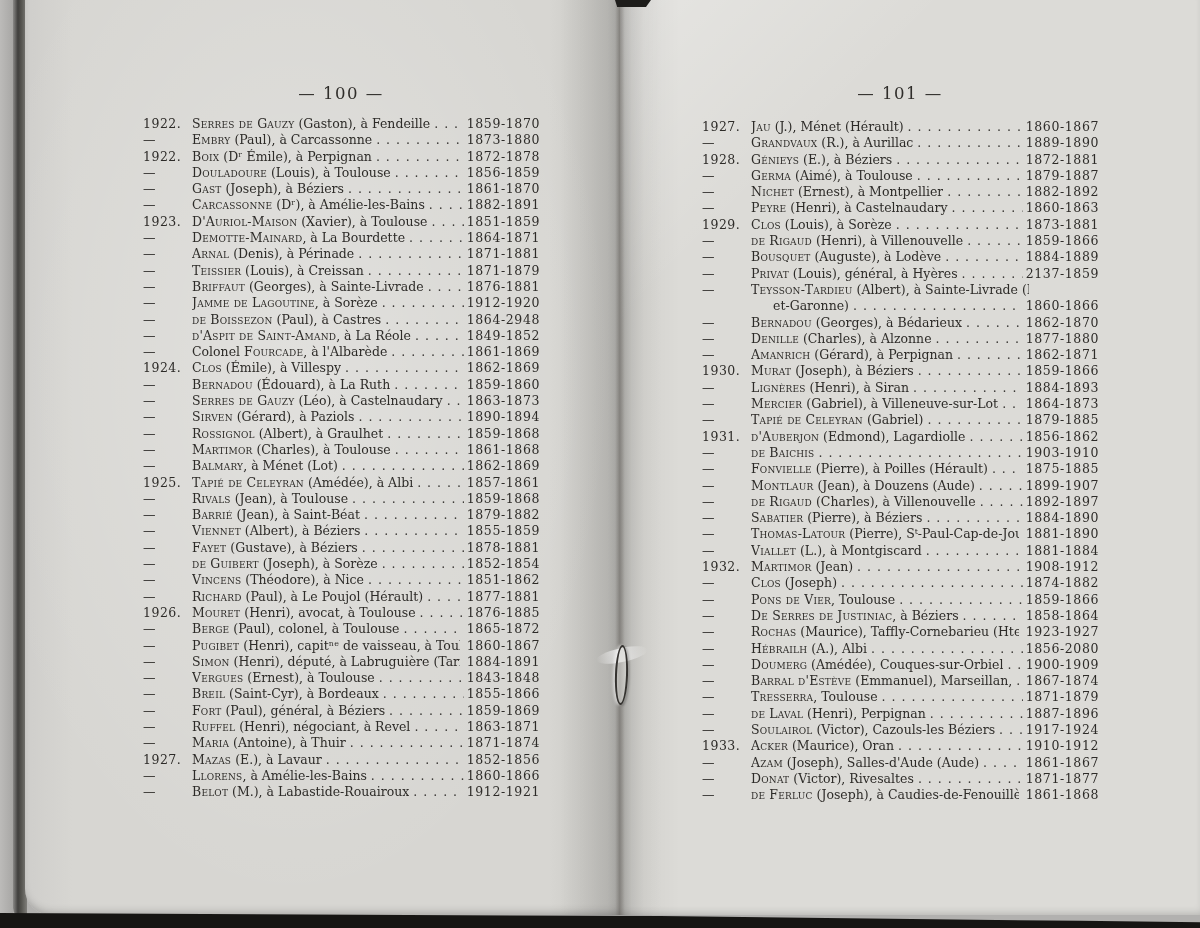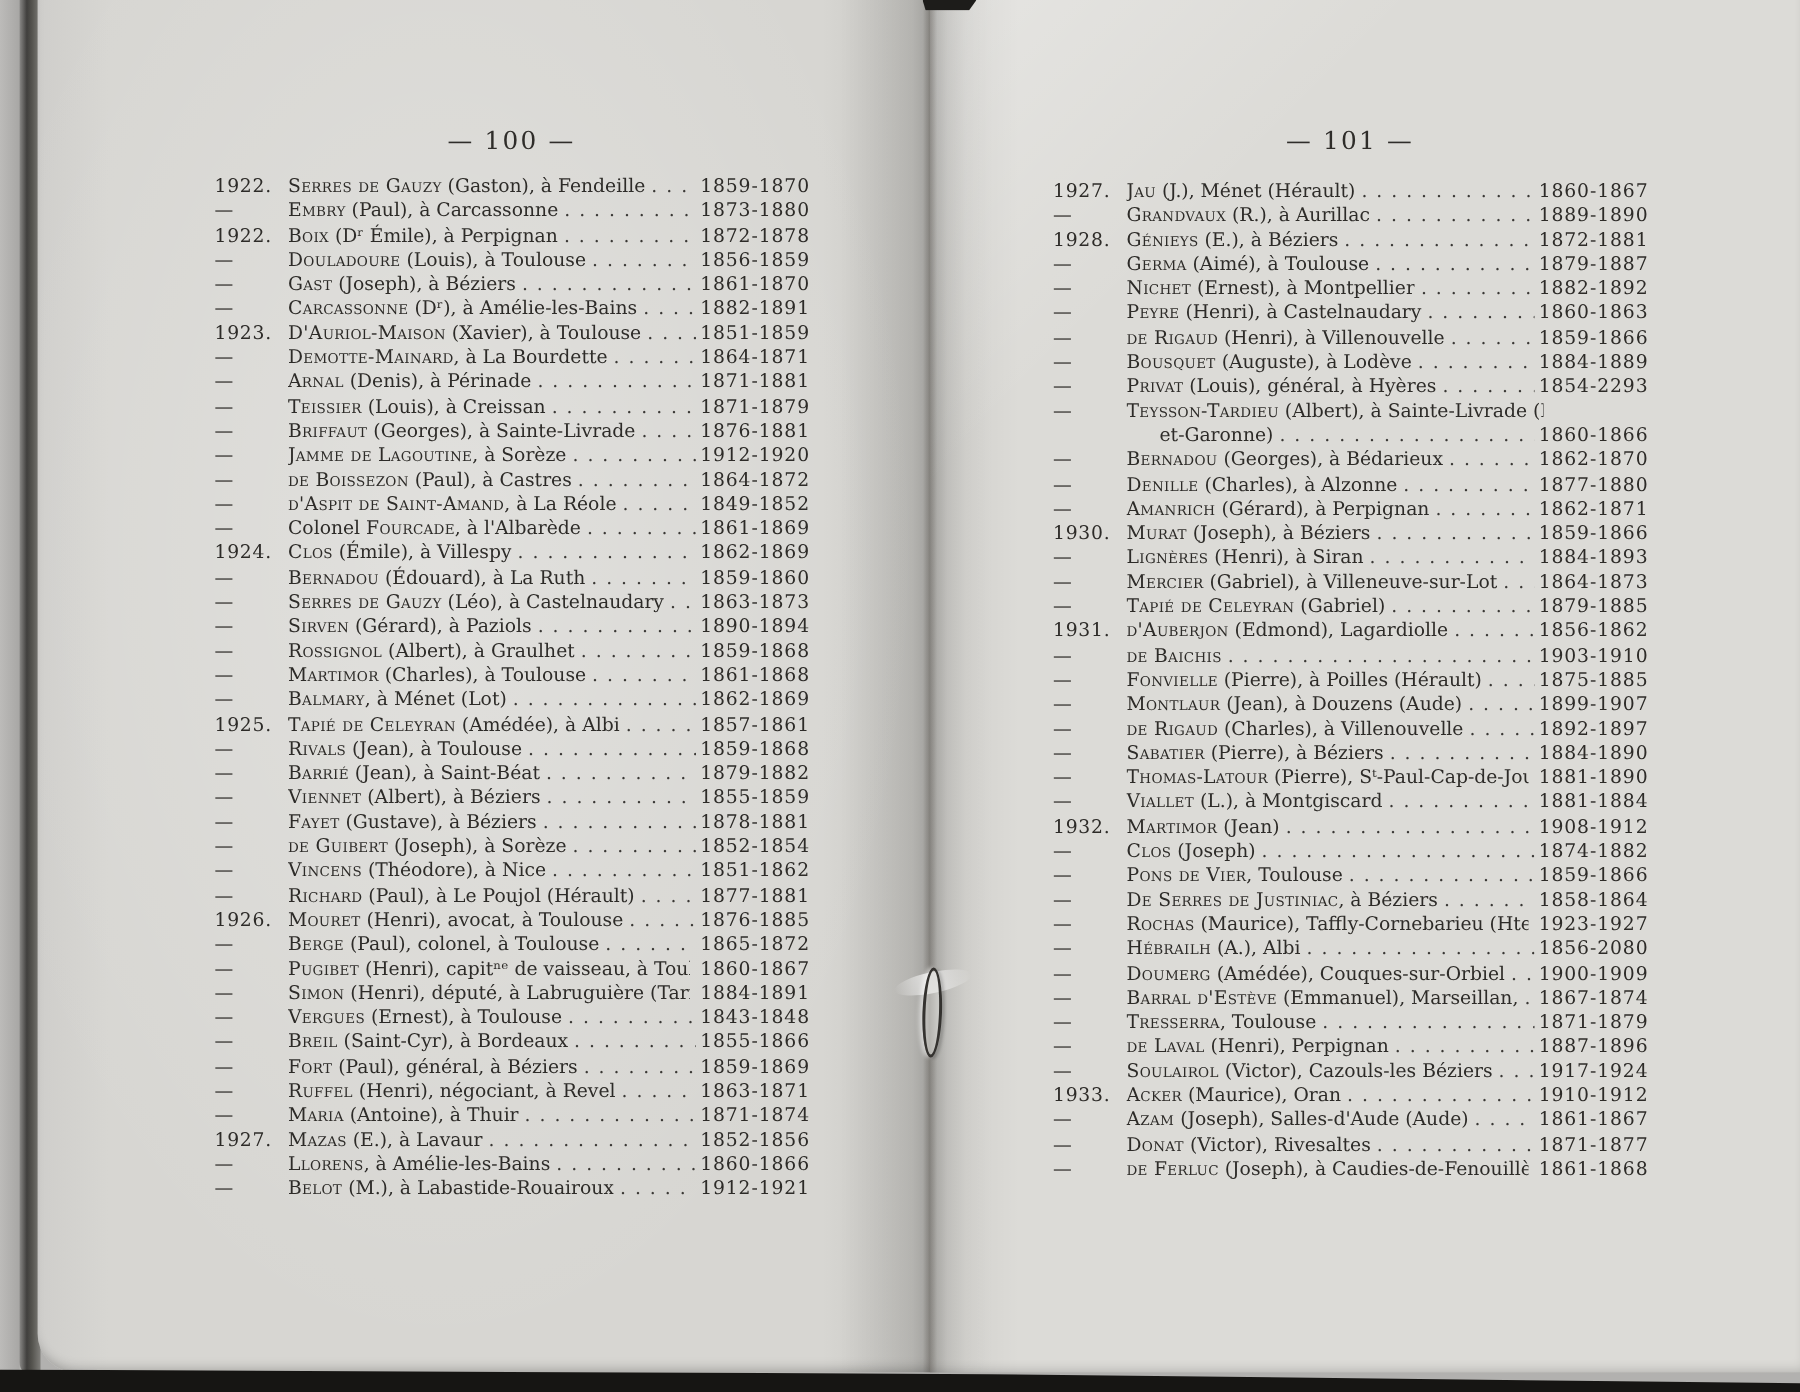--- a/index.html
+++ b/index.html
@@ -178,21 +178,21 @@
         <div class="row">
           <span class="yr">—</span>
           <span class="nm"><span class="sc">Jamme de Lagoutine</span><span class="rest">, à Sorèze</span></span>
           <span class="leader"></span>
           <span class="dt">1912-1920</span>
         </div>
         <div class="row">
           <span class="yr">—</span>
           <span class="nm"><span class="sc">de Boissezon</span><span class="rest"> (Paul), à Castres</span></span>
           <span class="leader"></span>
-          <span class="dt">1864-1872</span>
+          <span class="dt">1864-2948</span>
         </div>
         <div class="row">
           <span class="yr">—</span>
           <span class="nm"><span class="sc">d'Aspit de Saint-Amand</span><span class="rest">, à La Réole</span></span>
           <span class="leader"></span>
           <span class="dt">1849-1852</span>
         </div>
         <div class="row">
           <span class="yr">—</span>
           <span class="nm"><span class="pre">Colonel </span><span class="sc">Fourcade</span><span class="rest">, à l'Albarède</span></span>
@@ -397,36 +397,42 @@
           <span class="leader"></span>
           <span class="dt">1882-1892</span>
         </div>
         <div class="row">
           <span class="yr">—</span>
           <span class="nm"><span class="sc">Peyre</span><span class="rest"> (Henri), à Castelnaudary</span></span>
           <span class="leader"></span>
           <span class="dt">1860-1863</span>
         </div>
         <div class="row">
+          <span class="yr">1929.</span>
+          <span class="nm"><span class="sc">Clos</span><span class="rest"> (Louis), à Sorèze</span></span>
+          <span class="leader"></span>
+          <span class="dt">1873-1881</span>
+        </div>
+        <div class="row">
           <span class="yr">—</span>
           <span class="nm"><span class="sc">de Rigaud</span><span class="rest"> (Henri), à Villenouvelle</span></span>
           <span class="leader"></span>
           <span class="dt">1859-1866</span>
         </div>
         <div class="row">
           <span class="yr">—</span>
           <span class="nm"><span class="sc">Bousquet</span><span class="rest"> (Auguste), à Lodève</span></span>
           <span class="leader"></span>
           <span class="dt">1884-1889</span>
         </div>
         <div class="row">
           <span class="yr">—</span>
           <span class="nm"><span class="sc">Privat</span><span class="rest"> (Louis), général, à Hyères</span></span>
           <span class="leader"></span>
-          <span class="dt">1854-2293</span>
+          <span class="dt">2137-1859</span>
         </div>
         <div class="row">
           <span class="yr">—</span>
           <span class="nm"><span class="sc">Teysson-Tardieu</span><span class="rest"> (Albert), à Sainte-Livrade (Lot-</span></span>
           <span class="leader hidden"></span>
           <span class="dt"></span>
         </div>
         <div class="row">
           <span class="yr"></span>
           <span class="nm cont">et-Garonne)</span>

